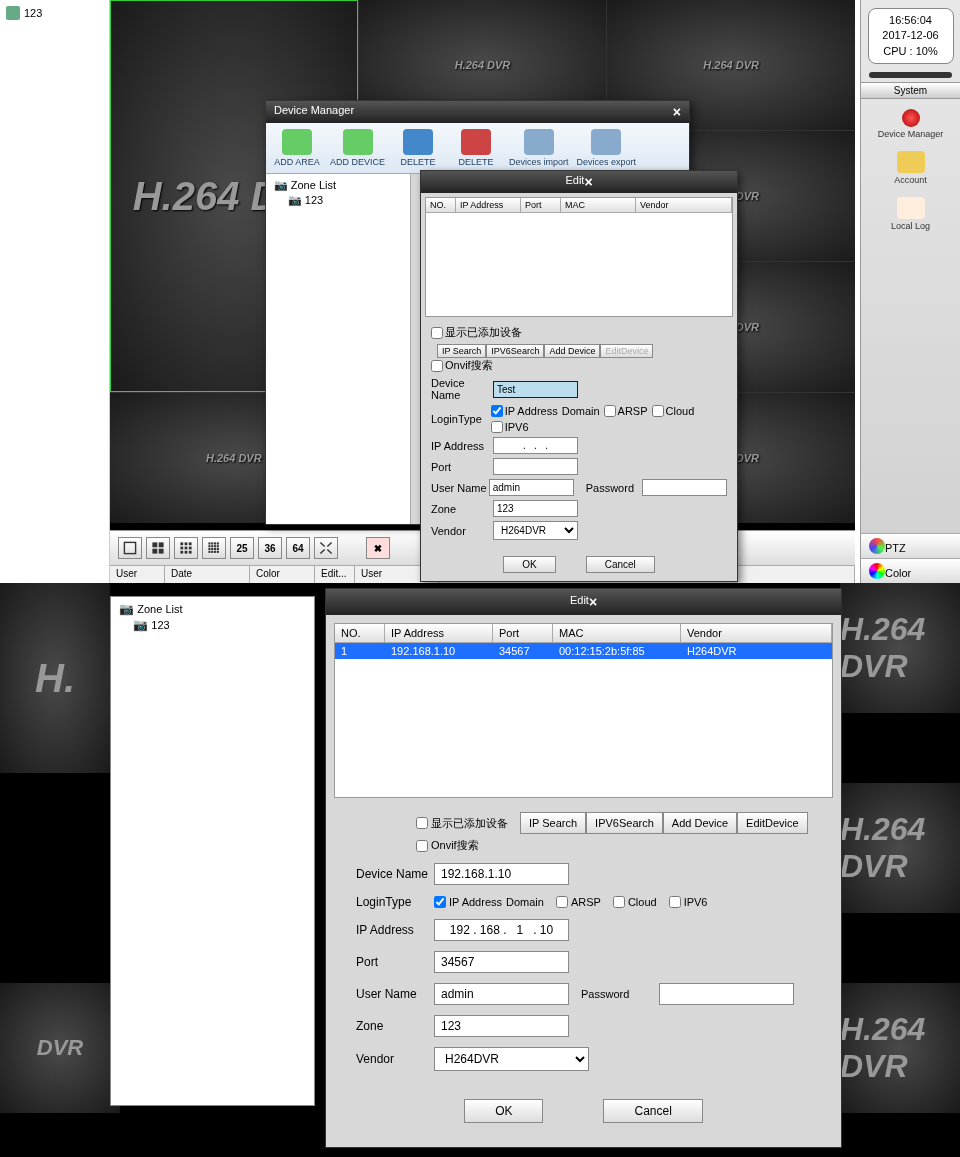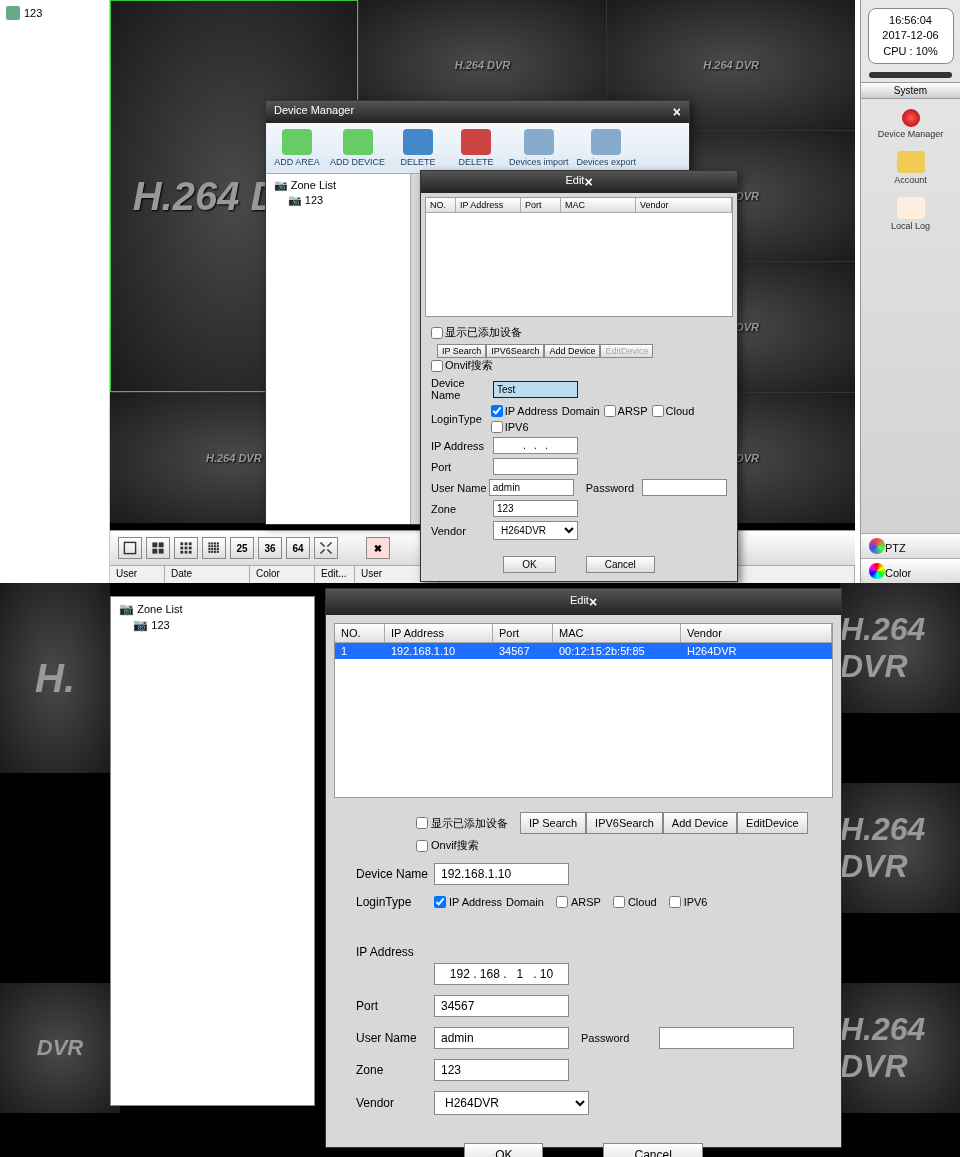--- a/index.html
+++ b/index.html
@@ -447,21 +447,21 @@
               <span>Cloud</span>
             </label>
           <label style="margin-left:8px">
               <input type="checkbox" style="">
               <span>IPV6</span>
             </label>
         </div>
       </div>
       <div class="frm-row">
           <span class="frm-lbl">IP Address</span>
-          <input class="frm-inp" style="width: 135px; text-align: center; margin-top: 44px;" value="192 . 168 .   1   . 10">
+          <input class="frm-inp" style="width: 135px; text-align: center;" value="192 . 168 .   1   . 10">
         </div>
       <div class="frm-row">
           <span class="frm-lbl">Port</span>
           <input class="frm-inp" style="width: 135px;" value="34567">
         </div>
       <div class="frm-row">
           <span class="frm-lbl">User Name</span>
           <input class="frm-inp" style="width: 135px;" value="admin">
           <span style="margin-left:12px">Password</span>
           <input class="frm-inp" style="width: 135px; margin-left: 30px;" type="password">

